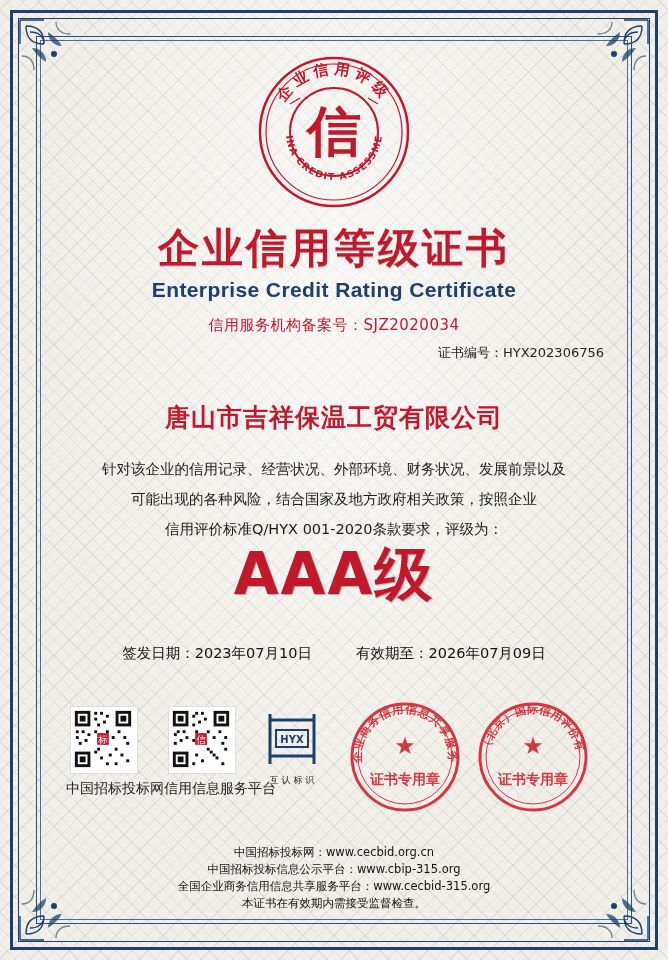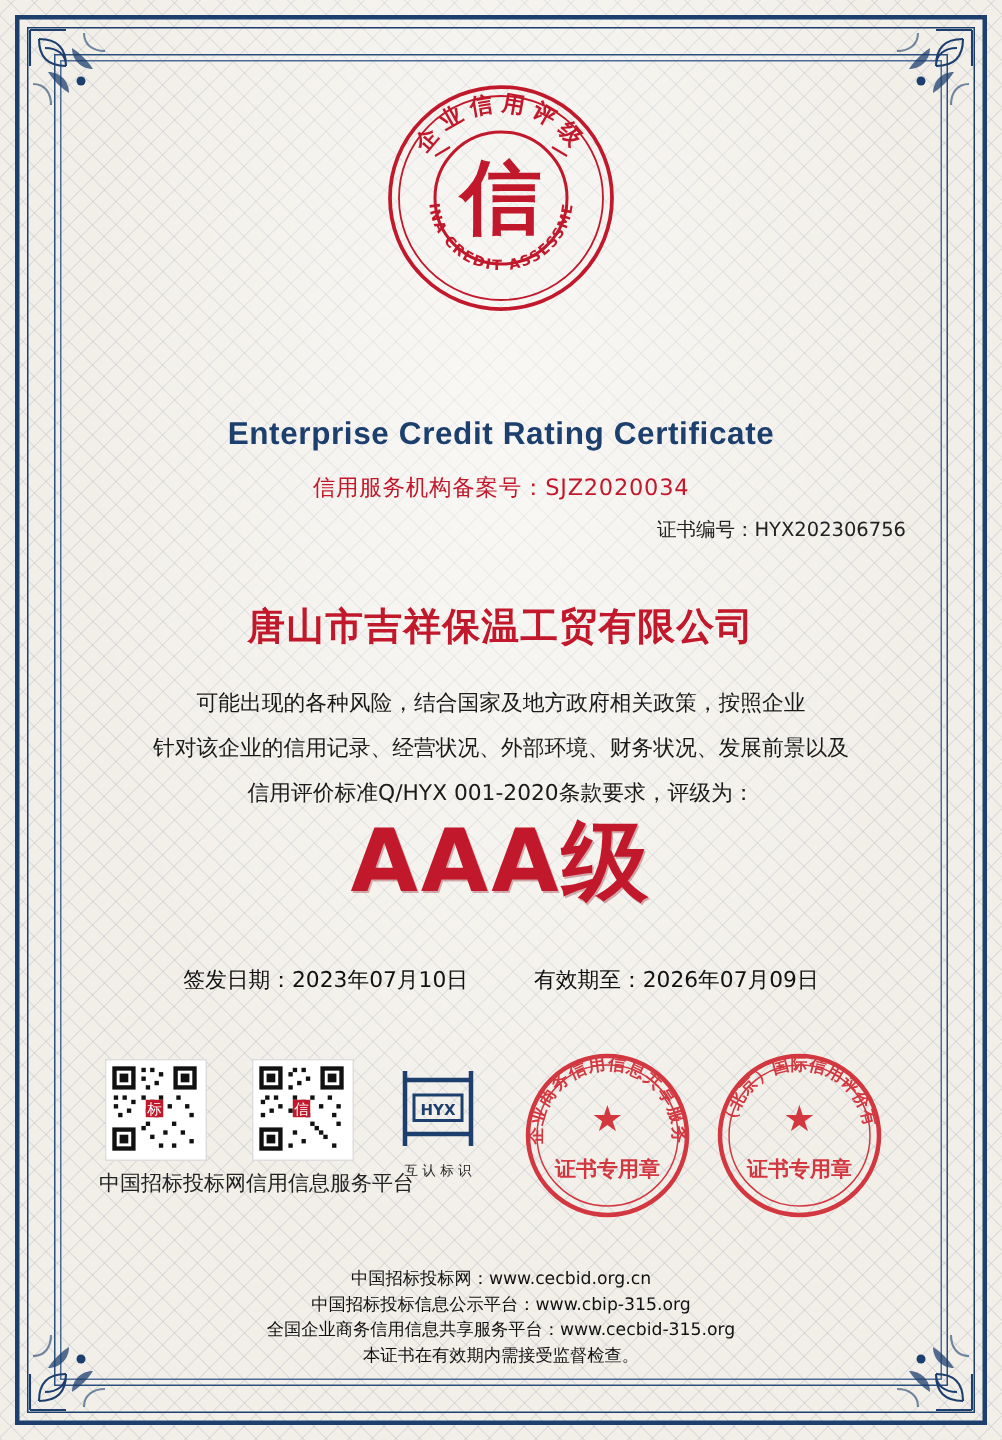--- a/index.html
+++ b/index.html
@@ -320,28 +320,29 @@
           <textPath href="#arcTop" startOffset="50%" text-anchor="middle" side="left">企业信用评级</textPath>
         </text>
         <text font-family="DejaVu Sans, sans-serif" font-size="9.5" font-weight="bold" fill="#c2182b" letter-spacing="1.2">
           <textPath href="#arcBottomPath" startOffset="50%" text-anchor="middle">CHINA CREDIT ASSESSMENT</textPath>
         </text>
         <text x="78" y="96" text-anchor="middle" font-family="DejaVu Sans, sans-serif" font-size="54" font-weight="bold" fill="#c2182b">信</text>
         <path d="M34 50 L44 44 M122 50 L112 44" stroke="#c2182b" stroke-width="1.4" fill="none"></path>
       </svg>
     </div>
 
+    <div class="title-cn">企业信用等级证书</div>
     <div class="title-en">Enterprise Credit Rating Certificate</div>
     <div class="record-no">信用服务机构备案号：SJZ2020034</div>
     <div class="cert-no">证书编号：HYX202306756</div>
     <div class="company">唐山市吉祥保温工贸有限公司</div>
 
     <div class="body-text">
+      <div>针对该企业的信用记录、经营状况、外部环境、财务状况、发展前景以及</div>
       <div>可能出现的各种风险，结合国家及地方政府相关政策，按照企业</div>
-      <div>针对该企业的信用记录、经营状况、外部环境、财务状况、发展前景以及</div>
       <div>信用评价标准Q/HYX 001-2020条款要求，评级为：</div>
     </div>
 
     <div class="grade">AAA级</div>
 
     <div class="dates">
       <div>
         <span>签发日期：</span><span>2023年07月10日</span>
       </div>
       <div>

